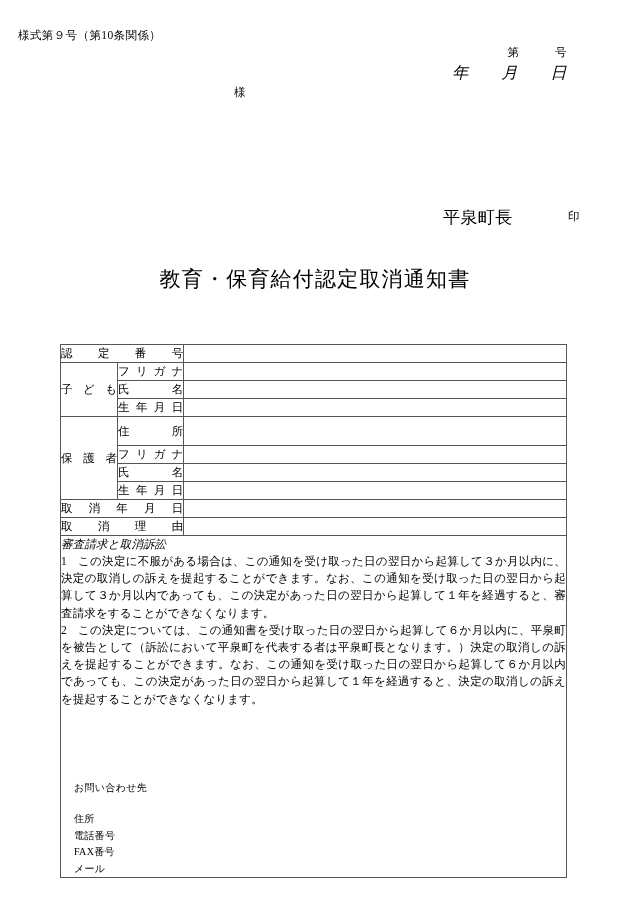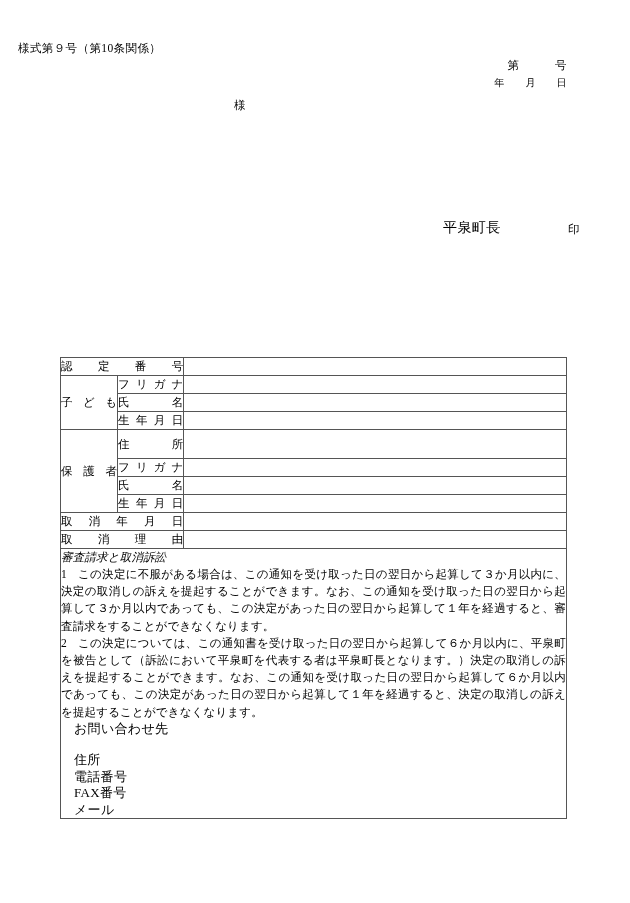--- a/index.html
+++ b/index.html
@@ -11,21 +11,21 @@
     width: 630px;
     height: 903px;
     position: relative;
     font-family: "Liberation Serif", "DejaVu Serif", serif;
     color: #000000;
     overflow: hidden;
   }
 
   .page {
     position: absolute;
-    left: 0; top: 13px;
+    left: 0; top: 0;
     width: 630px;
     height: 677px;
   }
 
   
   .form-number {
     position: absolute;
     left: 18px;
     top: 28px;
     font-size: 11.5px;
@@ -39,38 +39,39 @@
     top: 45px;
     font-size: 11.5px;
     letter-spacing: 0.4px;
     white-space: nowrap;
     text-align: right;
   }
   .doc-date {
     position: absolute;
     right: 63px;
     top: 63px;
-    font-size: 10px;
+    font-size: 16px;
     letter-spacing: 0.4px;
     white-space: nowrap;
+    font-style: italic;
   }
 
   .recipient {
     position: absolute;
     left: 234px;
     top: 85px;
     font-size: 11.5px;
     white-space: nowrap;
   }
 
   .issuer {
     position: absolute;
     left: 443px;
     top: 206px;
-    font-size: 14px;
+    font-size: 17px;
     letter-spacing: 0.4px;
     white-space: nowrap;
   }
   .seal-mark {
     position: absolute;
     left: 568px;
     top: 209px;
     font-size: 11.5px;
     white-space: nowrap;
   }
@@ -151,22 +152,23 @@
     letter-spacing: 0.15px;
     text-align: justify;
     text-justify: inter-character;
     margin: 0;
   }
   .notice-para .pnum {
     margin-right: 11px;
   }
 
   .contact-block {
+    margin-top: 72px;
     padding-left: 13px;
-    font-size: 13px;
+    font-size: 10px;
     line-height: 16.5px;
     letter-spacing: 0.3px;
   }
   .contact-gap { height: 15px; }
   .contact-line { white-space: nowrap; }
 </style>
 </head>
 <body>
 
 <div class="page">
@@ -174,20 +176,21 @@
   <div class="form-number">様式第９号（第10条関係）</div>
 
   <div class="doc-number">第　　　号</div>
   <div class="doc-date">年　　月　　日</div>
 
   <div class="recipient">様</div>
 
   <div class="issuer">平泉町長</div>
   <div class="seal-mark">印</div>
 
+  <h1 class="doc-title">教育・保育給付認定取消通知書</h1>
 
 
   <table class="form-table">
     <colgroup>
       <col class="col-a">
       <col class="col-b">
       <col class="col-val">
     </colgroup>
     <tbody>
       <tr>

